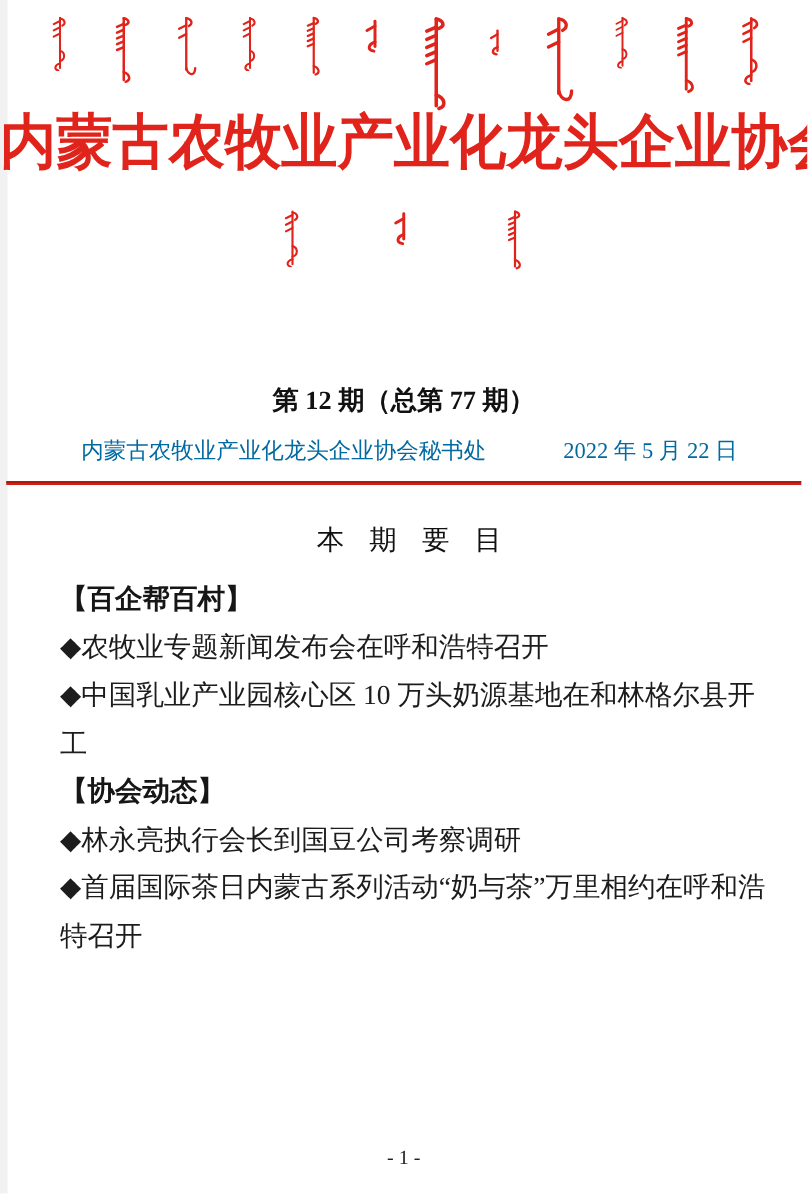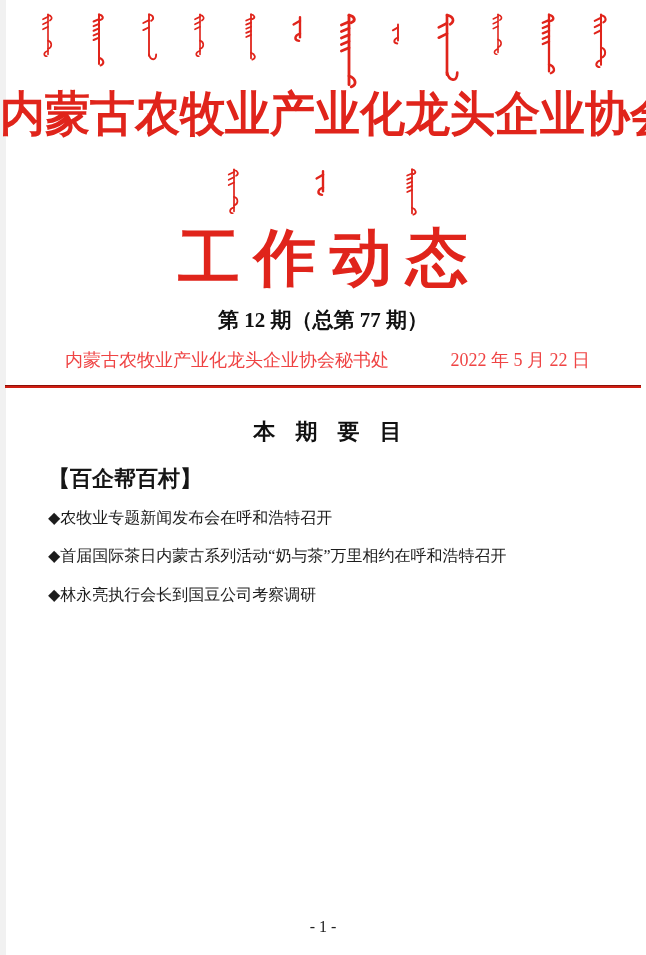--- a/index.html
+++ b/index.html
@@ -45,46 +45,46 @@
   }
   .issue-line{
     position:absolute;top:306px;left:0;width:100%;
     text-align:center;
     font-size:21px;font-weight:bold;color:#111;
     white-space:nowrap;
   }
   .pub-line{
     position:absolute;top:348px;left:65px;right:56px;
     display:flex;justify-content:space-between;align-items:baseline;
-    font-size:18px;color:#ef4444;white-space:nowrap;
+    font-size:18px;color:#0369a1;white-space:nowrap;
   }
   .rule{
     position:absolute;top:385px;left:5px;right:5px;height:3px;
     background:#cf1f13;
     border-top:1px solid #8c1008;box-sizing:border-box;
   }
   
   .toc{
     position:absolute;top:417px;left:48px;width:566px;
   }
   .toc-heading{
     text-align:center;
     font-family:"Liberation Sans","DejaVu Sans",sans-serif;
-    font-size:22px;font-weight:bold;color:#111;
+    font-size:22px;font-weight:normal;color:#111;
     letter-spacing:7px;
     line-height:30px;
     margin-bottom:13px;
   }
   .section-heading{
     font-family:"Liberation Sans","DejaVu Sans",sans-serif;
     font-size:22px;font-weight:bold;color:#161616;
     line-height:38.5px;
   }
   .toc-item{
-    font-size:16px;color:#1c1c1c;
+    font-size:22px;color:#1c1c1c;
     line-height:38.5px;
     text-align:left;
   }
   .page-number{
     position:absolute;top:918px;left:0;width:100%;
     text-align:center;font-size:16px;color:#222;
   }
   
   .defs{position:absolute;width:0;height:0;overflow:hidden;}
 </style>
@@ -207,35 +207,36 @@
           <use href="#mg-c"></use>
         </svg>
       </span>
     <span class="mg">
         <svg width="28" height="48" preserveAspectRatio="none">
           <use href="#mg-b"></use>
         </svg>
       </span>
   </div>
 
-  <div class="bulletin-title">工作动态</div>
 
   <div class="issue-line">第 12 期（总第 77 期）</div>
 
   <div class="pub-line">
     <span>内蒙古农牧业产业化龙头企业协会秘书处</span>
     <span>2022 年 5 月 22 日</span>
   </div>
 
   <div class="rule"></div>
 
   <div class="toc">
     <div class="toc-heading">本 期 要 目</div>
 
     <div class="section-heading">【百企帮百村】</div>
     <div class="toc-item">◆农牧业专题新闻发布会在呼和浩特召开</div>
-
+    <div class="toc-item">◆中国乳业产业园核心区 10 万头奶源基地在和林格尔县开工</div>
+
+    <div class="section-heading">【协会动态】</div>
+    <div class="toc-item">◆林永亮执行会长到国豆公司考察调研</div>
     <div class="toc-item">◆首届国际茶日内蒙古系列活动“奶与茶”万里相约在呼和浩特召开</div>
-    <div class="toc-item">◆林永亮执行会长到国豆公司考察调研</div>
   </div>
 
   <div class="page-number">- 1 -</div>
 </div>
 
 </body></html>

